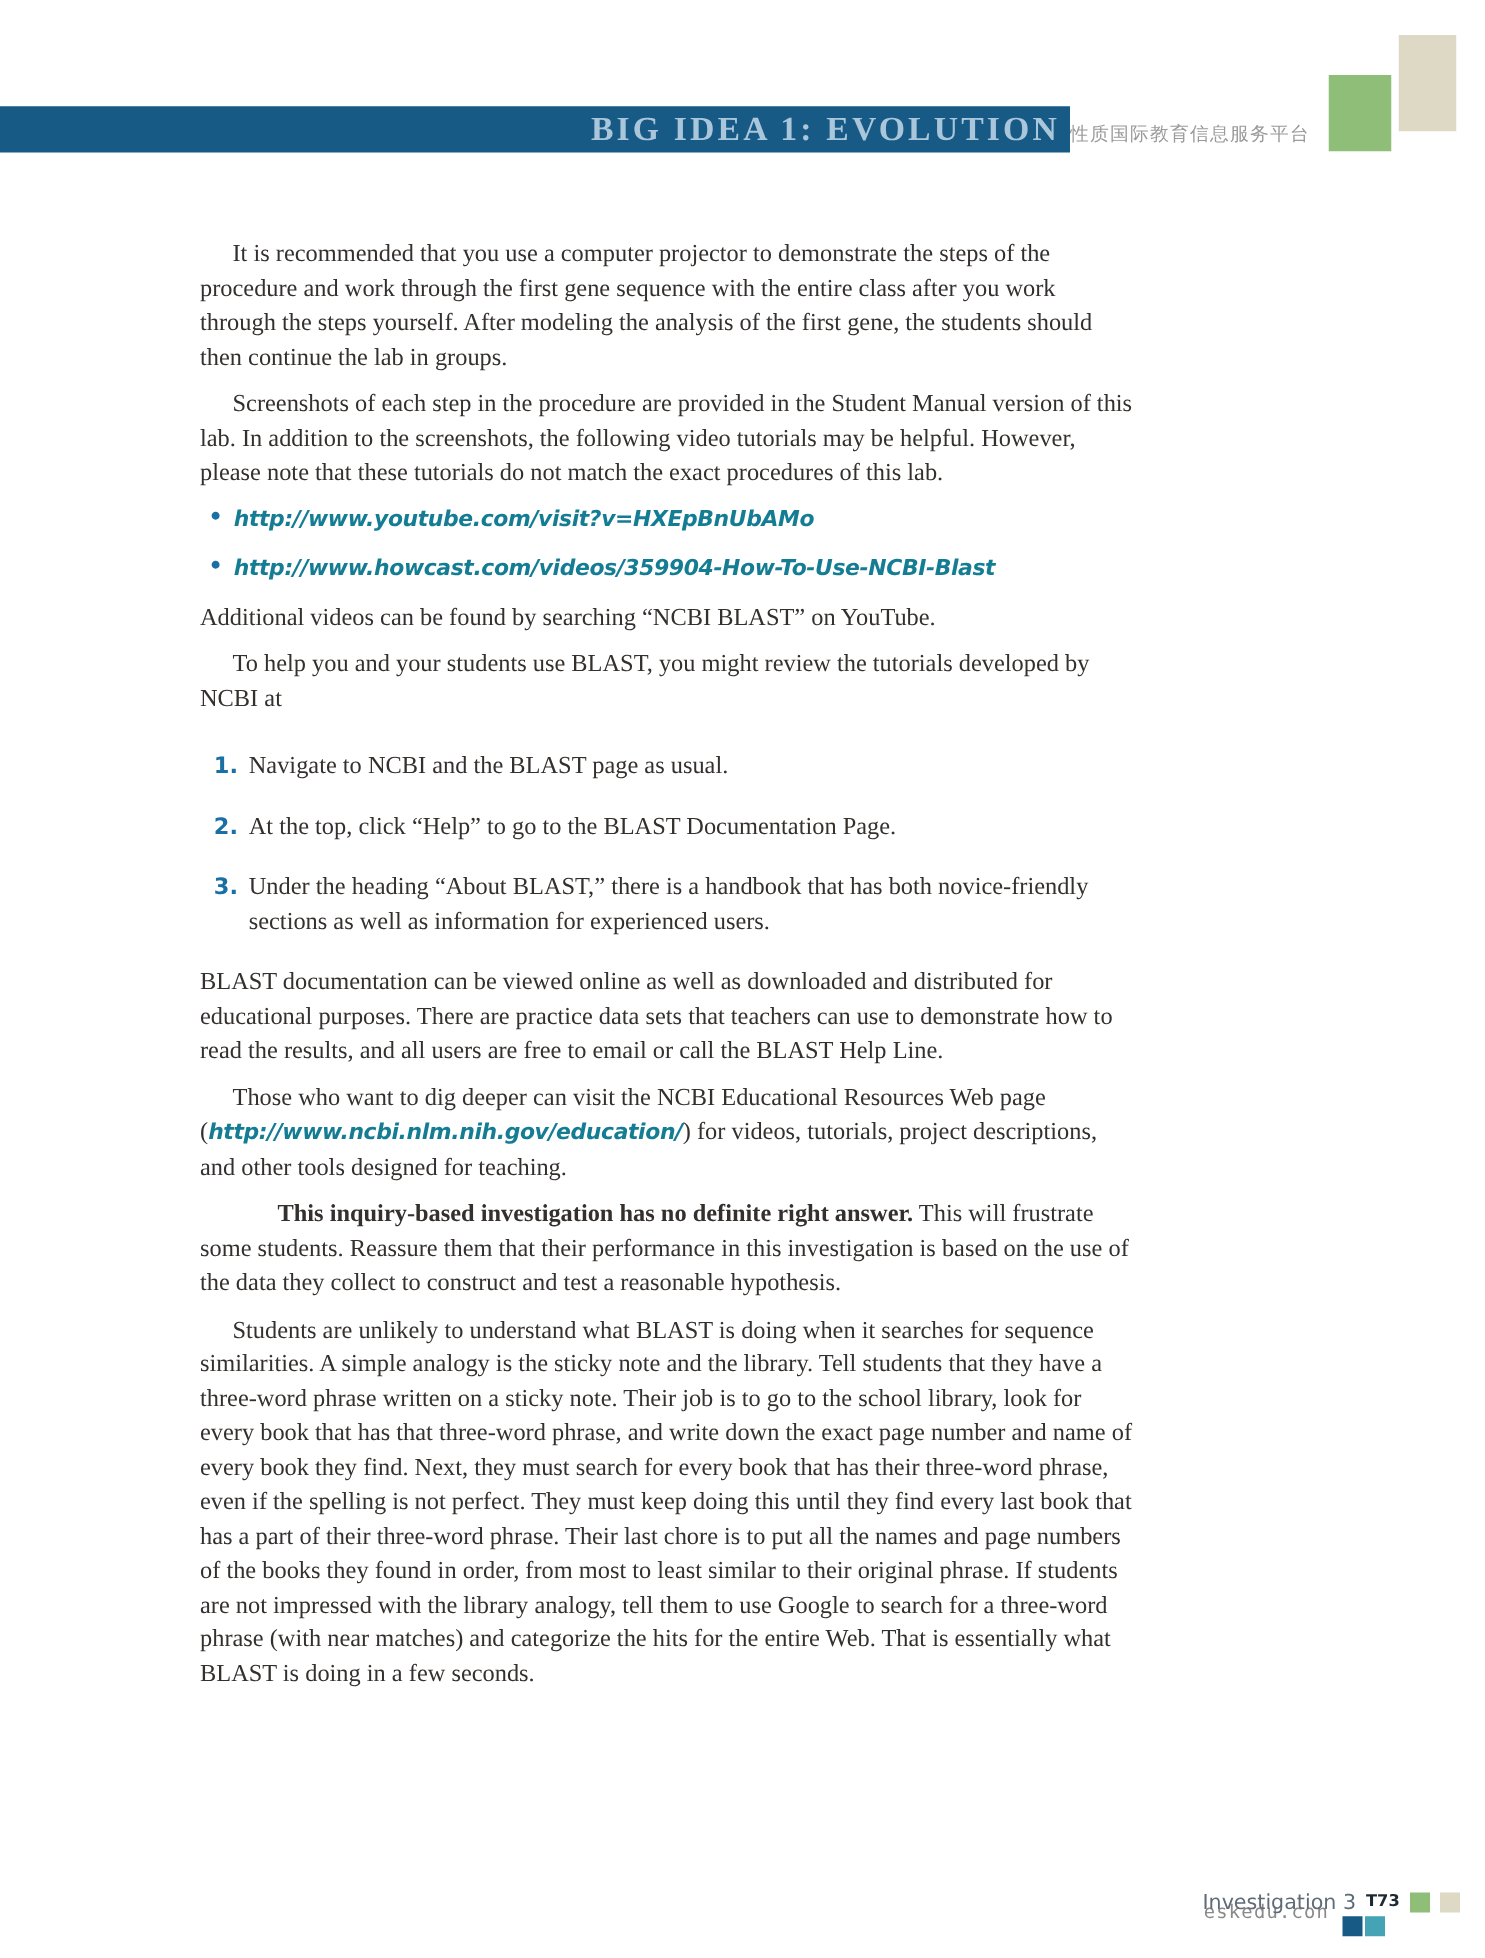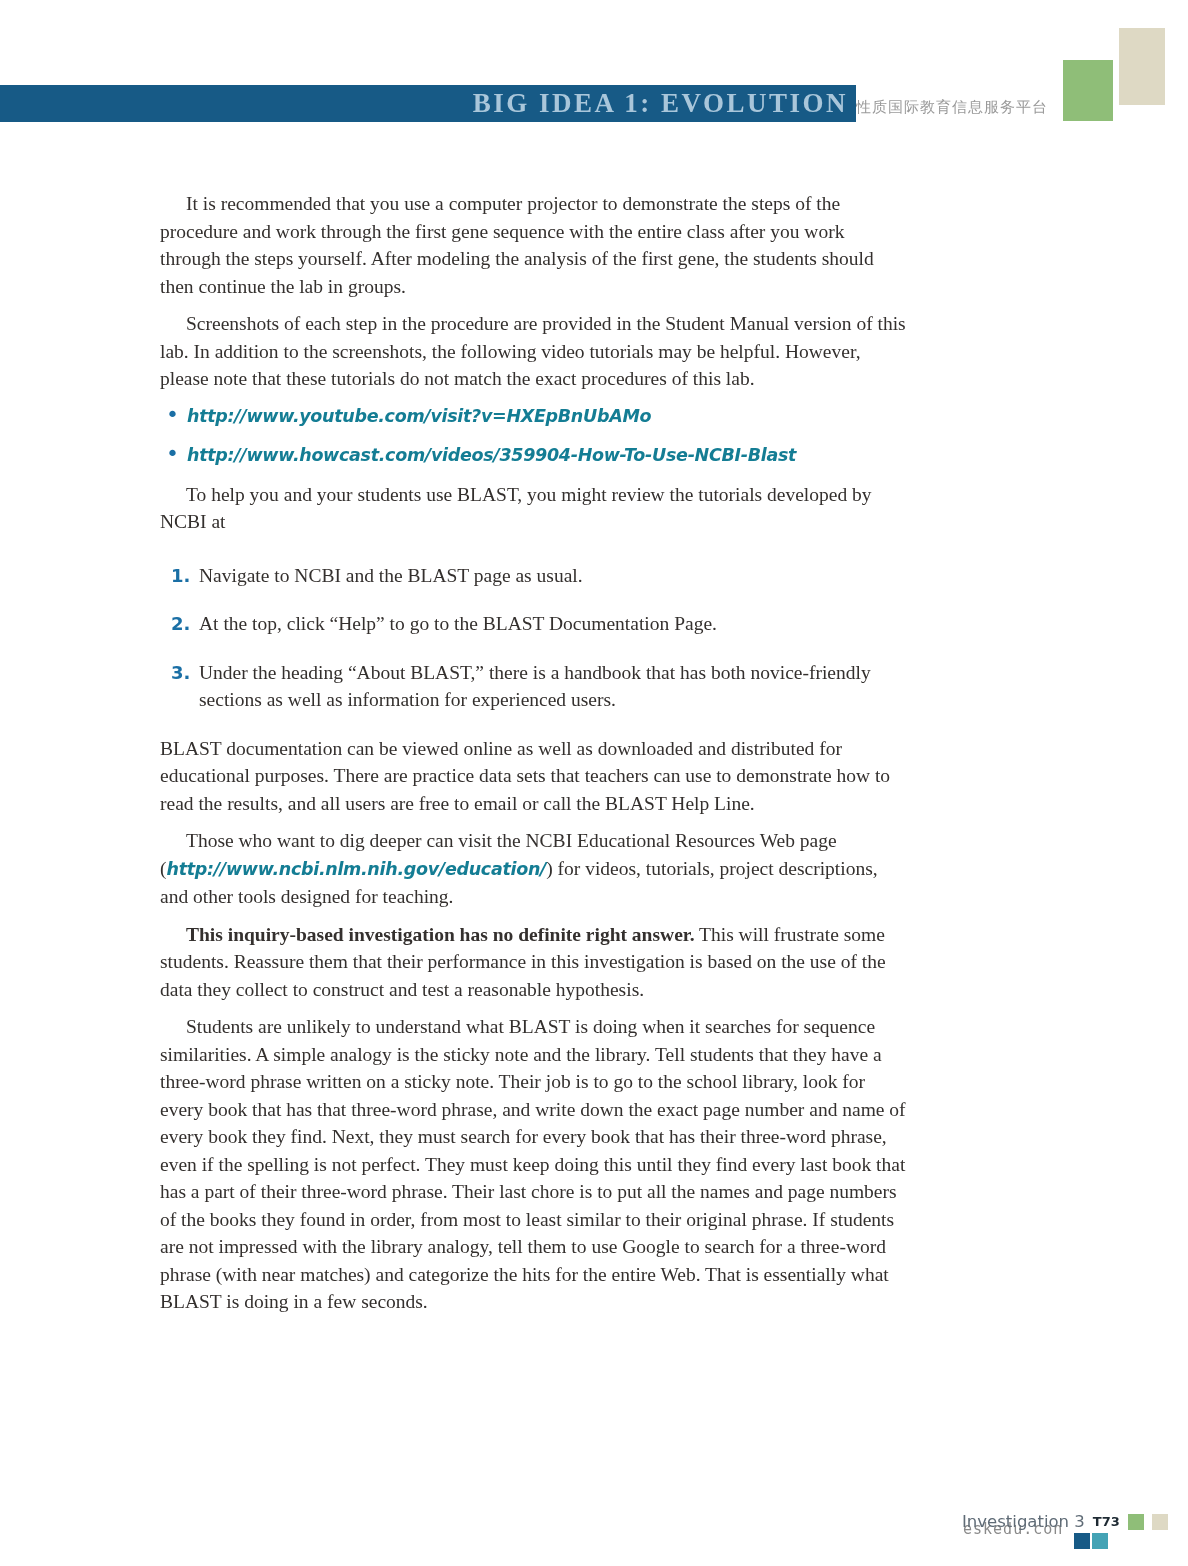--- a/index.html
+++ b/index.html
@@ -73,21 +73,21 @@
     flex: 0 0 28px;
     padding-left: 11px;
     font-family: "DejaVu Sans", sans-serif;
     font-weight: bold;
     font-size: 18px;
     color: #1a6fa5;
     line-height: 27px;
   }
   .step-text { font-size: 19.5px; line-height: 27.5px; }
 
-  .lead { font-weight: bold; }
+  .lead { font-weight: bold; margin-left: 36px; }
 
   
   .site {
     position: absolute; top: 1520px; left: 963px;
     font-family: "DejaVu Sans Mono", monospace;
     font-size: 15px; color: #8a8a8a; letter-spacing: 1px;
   }
   .invest-line {
     position: absolute; top: 1512px; left: 962px;
     display: flex; align-items: center; gap: 8px;
@@ -121,20 +121,21 @@
 
     <ul class="links">
       <li>
         <a class="link" href="#">http://www.youtube.com/visit?v=HXEpBnUbAMo</a>
       </li>
       <li>
         <a class="link" href="#">http://www.howcast.com/videos/359904-How-To-Use-NCBI-Blast</a>
       </li>
     </ul>
 
+    <p>Additional videos can be found by searching “NCBI BLAST” on YouTube.</p>
 
     <p class="indent">
       <span>To help you and your students use BLAST, you might review the tutorials developed by NCBI at</span><br>
     </p>
 
     <div class="steps">
       <div class="step">
         <span class="step-num">1.</span>
         <span class="step-text">Navigate to NCBI and the BLAST page as usual.</span>
       </div>

